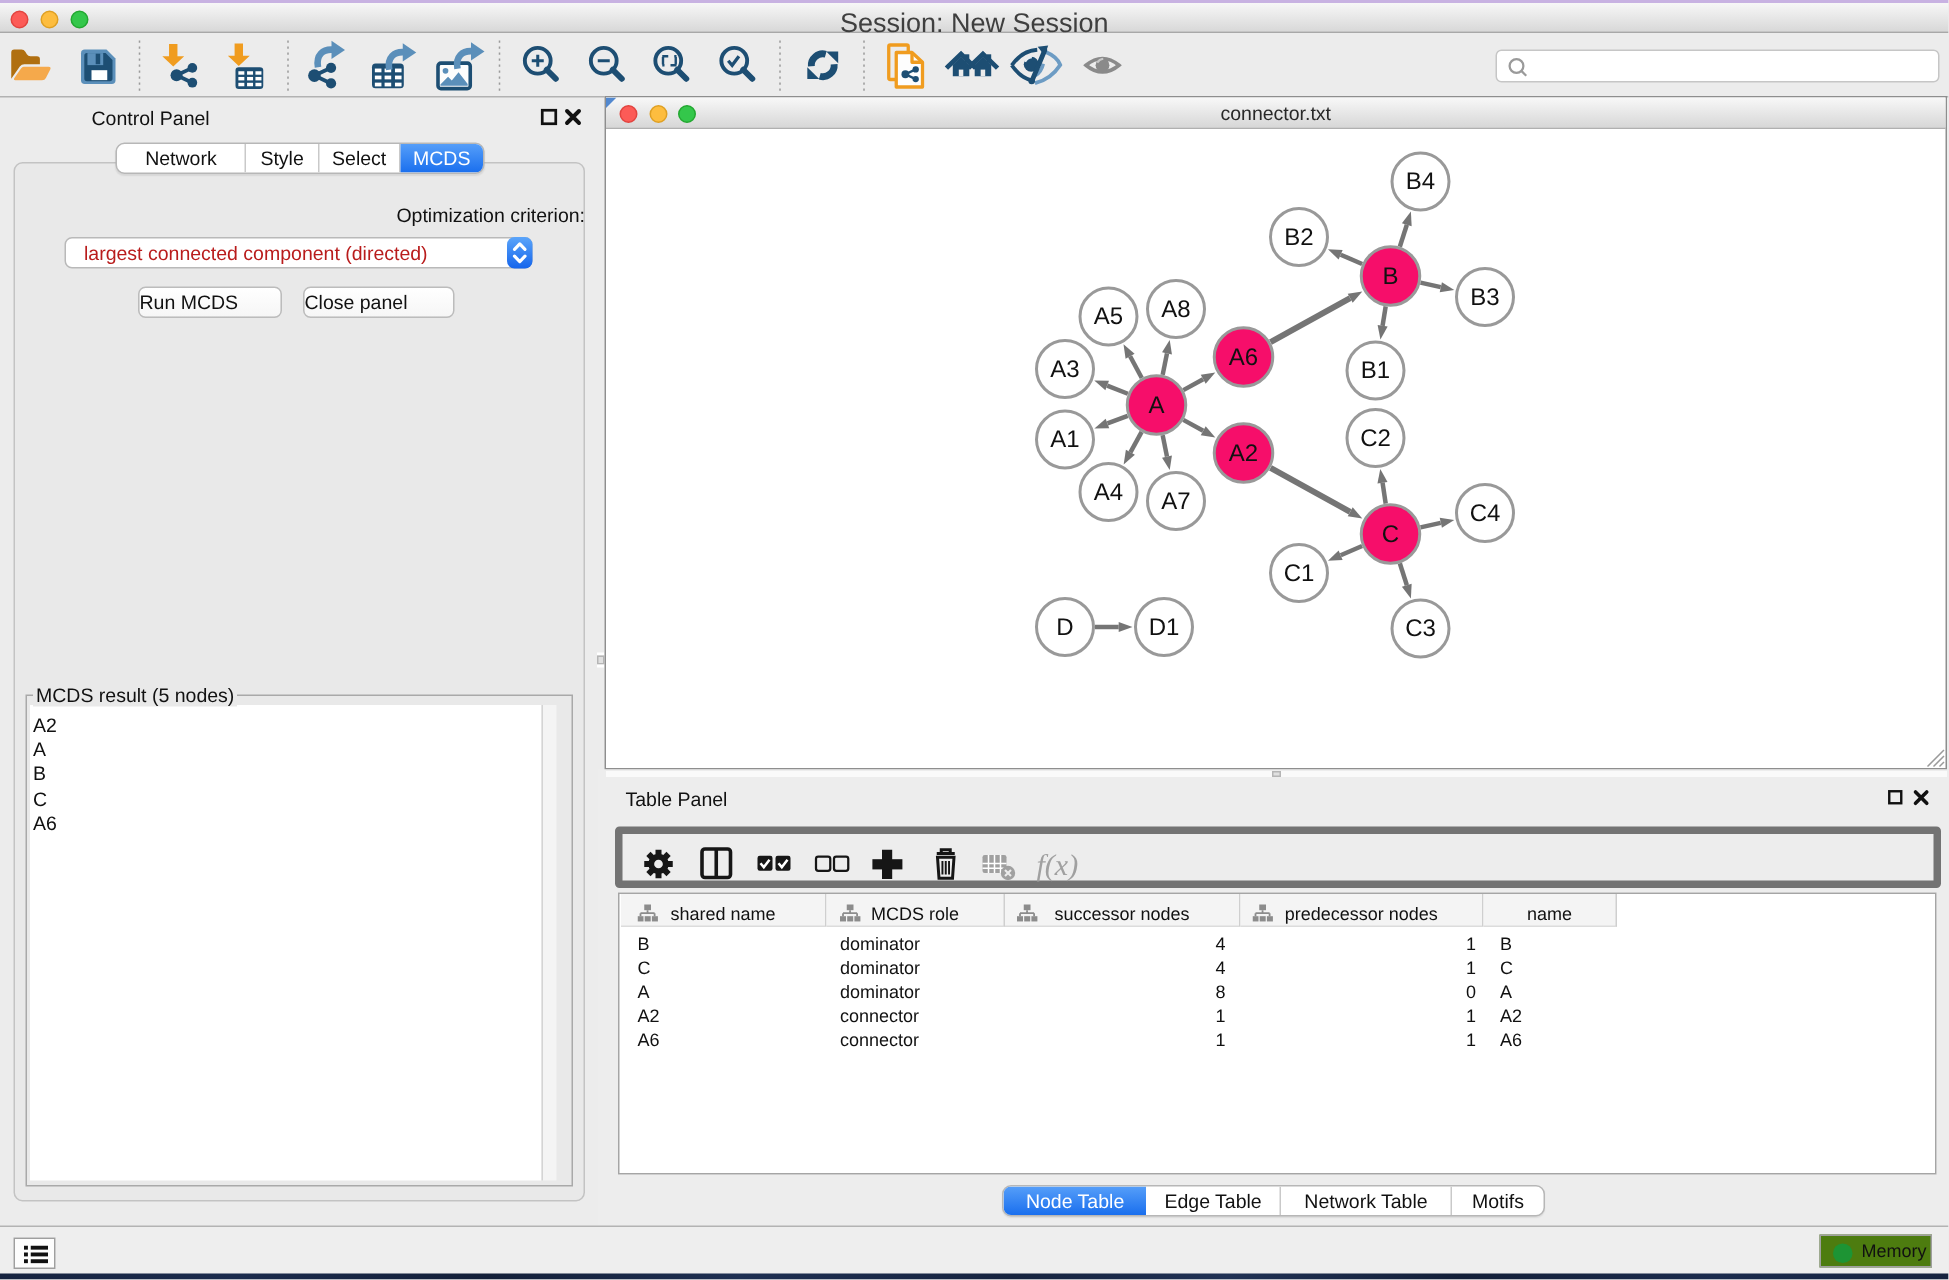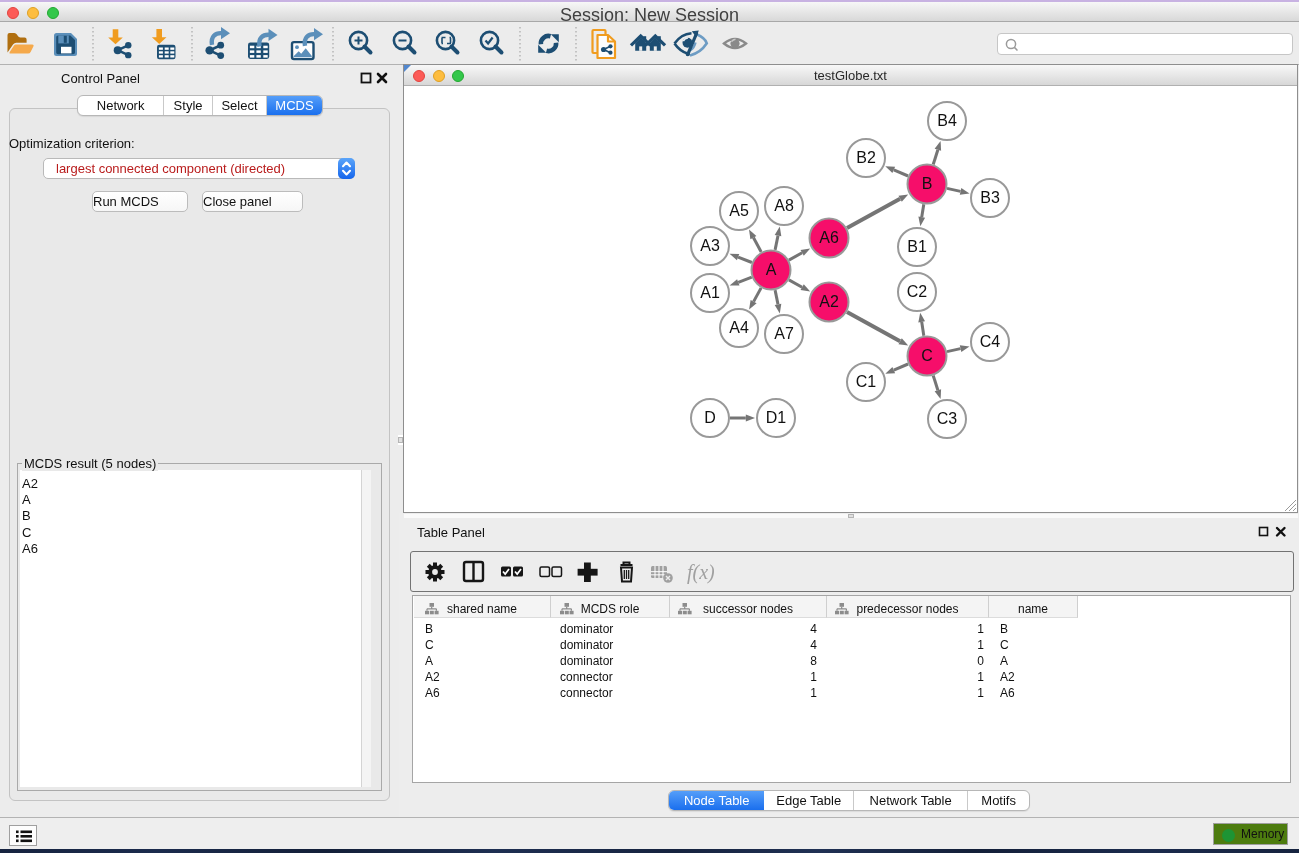--- a/index.html
+++ b/index.html
@@ -20,41 +20,41 @@
 #cpTitle { left:13px; top:71px; font-size:13px; color:#111;margin-left:48px; }
 #cpBox { left:9px; top:108px; width:381px; height:693px; background:#e9e9e9;
   border:1px solid #c3c3c3; border-radius:6px; }
 .tabbar { position:absolute; display:flex; border:1px solid #b7b7b7; border-radius:6px;
   background:#fff; overflow:hidden; box-shadow:0 1px 1px rgba(0,0,0,0.08); }
 .tabbar .tab { font-size:13px; color:#111; text-align:center; padding-top:2px; height:100%;
   border-right:1px solid #c9c9c9; }
 .tabbar .tab:last-child { border-right:none; }
 .tabbar .sel { background:linear-gradient(#559ef9,#1a6fee); color:#fff; border-right:none; }
 #cpTabs { left:77px; top:95px; width:246px; height:21px; }
-#optLabel { left:9px; top:136px; width:381px; text-align:left; font-size:13px; color:#111; }
+#optLabel { left:9px; top:136px; width:381px; text-align:right; font-size:13px; color:#111; }
 #dropdown { left:43px; top:158px; width:312px; height:21px; background:#fff;
   border:1px solid #b9b9b9; border-radius:5px; font-size:13px; color:#b91c1c; }
 #dropdown span { position:absolute; left:12px; top:2px; }
 #dropStep { position:absolute; right:-1px; top:-1px; width:17px; height:21px; border-radius:5px;
   background:linear-gradient(#5ba5fa,#1565ec); }
 .btn { position:absolute; height:21px; background:linear-gradient(#ffffff,#f6f6f6);
   border:1px solid #bcbcbc; border-radius:5px; font-size:13px; color:#111; text-align:left; padding-top:2px; }
 #groupBox { left:17px; top:463px; width:365px; height:328px; border:1px solid #a9a9a9; }
 #groupLegend { left:22px; top:456px; background:#e9e9e9; font-size:13px; color:#111; padding:0 2px; }
 #mcdsList { left:20px; top:470px; width:341px; height:317px; background:#fff;
   font-size:13px; color:#111; line-height:16.2px; padding:6px 0 0 2px; }
 #mcdsScroll { left:361px; top:470px; width:10px; height:317px; background:#f4f4f4; border-left:1px solid #d4d4d4; }
 #netwin { left:403px; top:64px; width:895px; height:449px; background:#fff;
   border:1px solid #8e8e8e; }
 #netTitle { position:absolute; left:0; top:0; width:893px; height:21px;
   background:linear-gradient(#f8f8f8,#d7d7d7); border-bottom:1px solid #b0b0b0; }
 #netTitle .title { position:absolute; left:0; right:0; top:3px; text-align:center; font-size:13px; color:#282828; }
 #tpArea { left:399px; top:513px; width:900px; height:305px; background:#ededed; }
 #tpTitle { left:417px; top:525px; font-size:13px; color:#111; }
-#tpToolbar { left:410px; top:551px; width:884px; height:41px; border:1px solid #737373; border-radius:3px; }
+#tpToolbar { left:410px; top:551px; width:884px; height:41px; border:5px solid #737373; border-radius:3px; }
 #tpTable { left:412px; top:595px; width:879px; height:188px; background:#fff; border:1px solid #a5a5a5; }
 .thead { position:absolute; top:0; height:22px; background:#f4f4f4; border-right:1px solid #cfcfcf; border-bottom:1px solid #dcdcdc;
   font-size:12px; color:#111; text-align:center; padding-top:6px; }
 .trow { position:absolute; font-size:12px; color:#111; }
 #tpTabs { left:668px; top:790px; width:362px; height:21px; }
 #statusbar { left:0; top:817px; width:1299px; height:32px; background:#eeeeee; border-top:1px solid #b3b3b3; }
 #listBtn { position:absolute; left:9px; top:7px; width:28px; height:21px; background:#fdfdfd; border:1px solid #9f9f9f; }
 #memBtn { position:absolute; left:1213px; top:5px; width:75px; height:22px; background:#4d7c0f;
   border:1px solid #9f9f9f; font-size:12px; color:#111; }
 </style>
@@ -205,21 +205,21 @@
 <div class="abs" id="mcdsScroll"></div>
 <div class="abs" id="groupLegend">MCDS result (5 nodes)</div>
 <div class="abs" style="left:398px;top:435px;width:5px;height:2px;background:#fff;"></div>
 <div class="abs" style="left:398px;top:437px;width:5px;height:6px;background:#e0e0e0;border:1px solid #b5b5b5;"></div>
 <div class="abs" style="left:398px;top:443px;width:5px;height:2px;background:#fff;"></div>
 <div class="abs" id="netwin">
   <div id="netTitle">
     <div class="tl" style="left:9px;top:5px;background:#fc5b57;border:0.5px solid #e2443f;"></div>
     <div class="tl" style="left:29px;top:5px;background:#fdbd3f;border:0.5px solid #dfa023;"></div>
     <div class="tl" style="left:48px;top:5px;background:#34c74b;border:0.5px solid #23a831;"></div>
-    <div class="title">testGlobe.txt</div>
+    <div class="title">connector.txt</div>
   </div>
   <svg width="8" height="8" style="position:absolute;left:0;top:0;">
       <polygon points="0,0 7,0 0,7" fill="#5288cf"></polygon>
     </svg>
   <svg width="893" height="426" style="position:absolute;left:0;top:22px;">
 <line x1="347.8" y1="190.2" x2="334.3" y2="195.3" stroke="#757575" stroke-width="3"></line>
 <polygon points="325.6,198.6 333.1,192.2 335.5,198.5" fill="#757575"></polygon>
 <line x1="347.9" y1="175.5" x2="334.1" y2="170.1" stroke="#757575" stroke-width="3"></line>
 <polygon points="325.5,166.7 335.3,166.9 332.9,173.2" fill="#757575"></polygon>
 <line x1="357.1" y1="200.9" x2="349.6" y2="214.6" stroke="#757575" stroke-width="3"></line>

